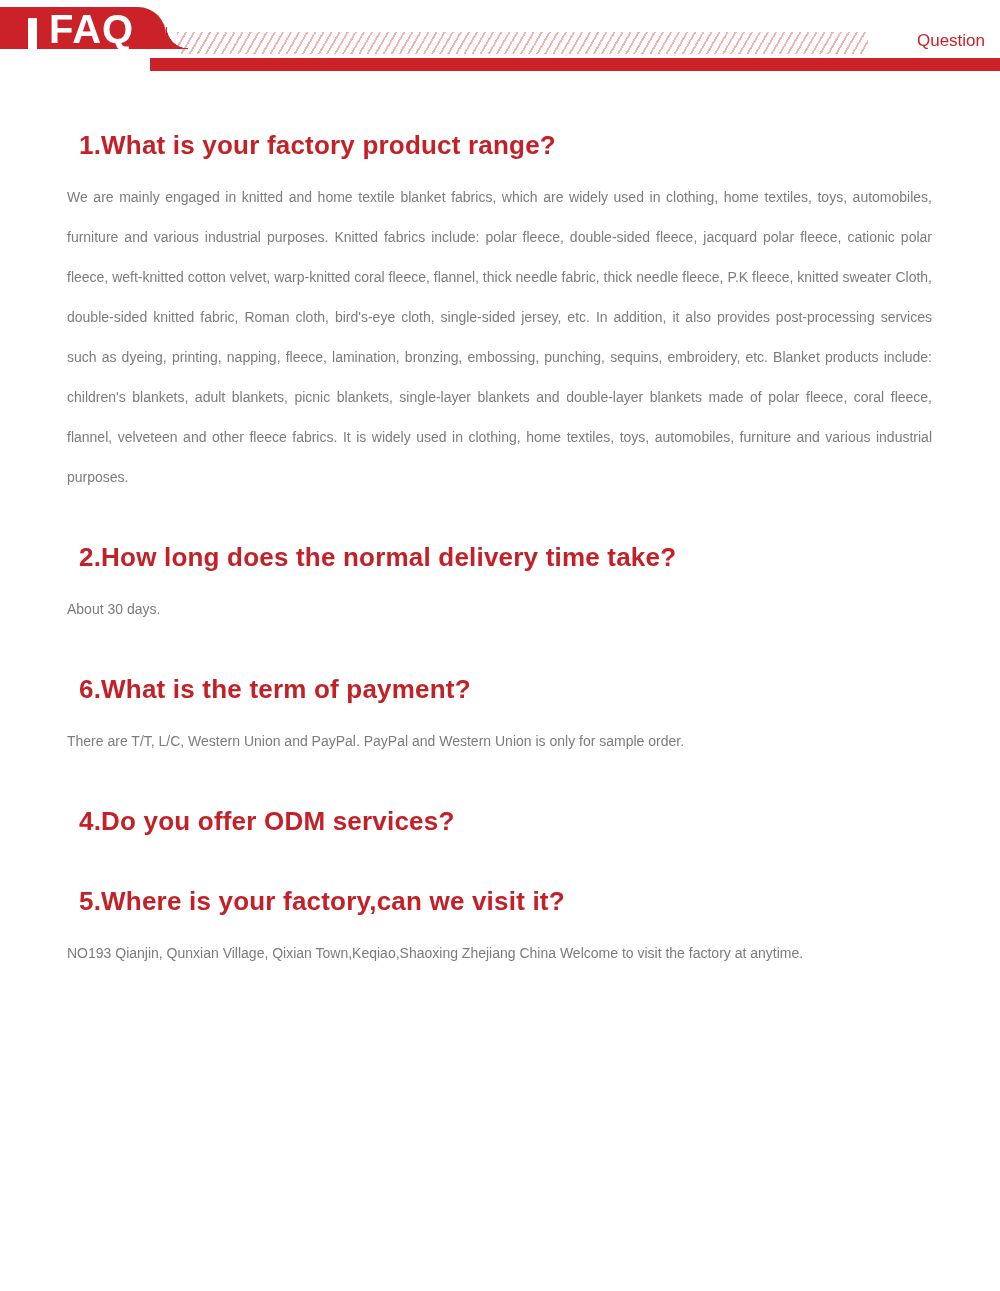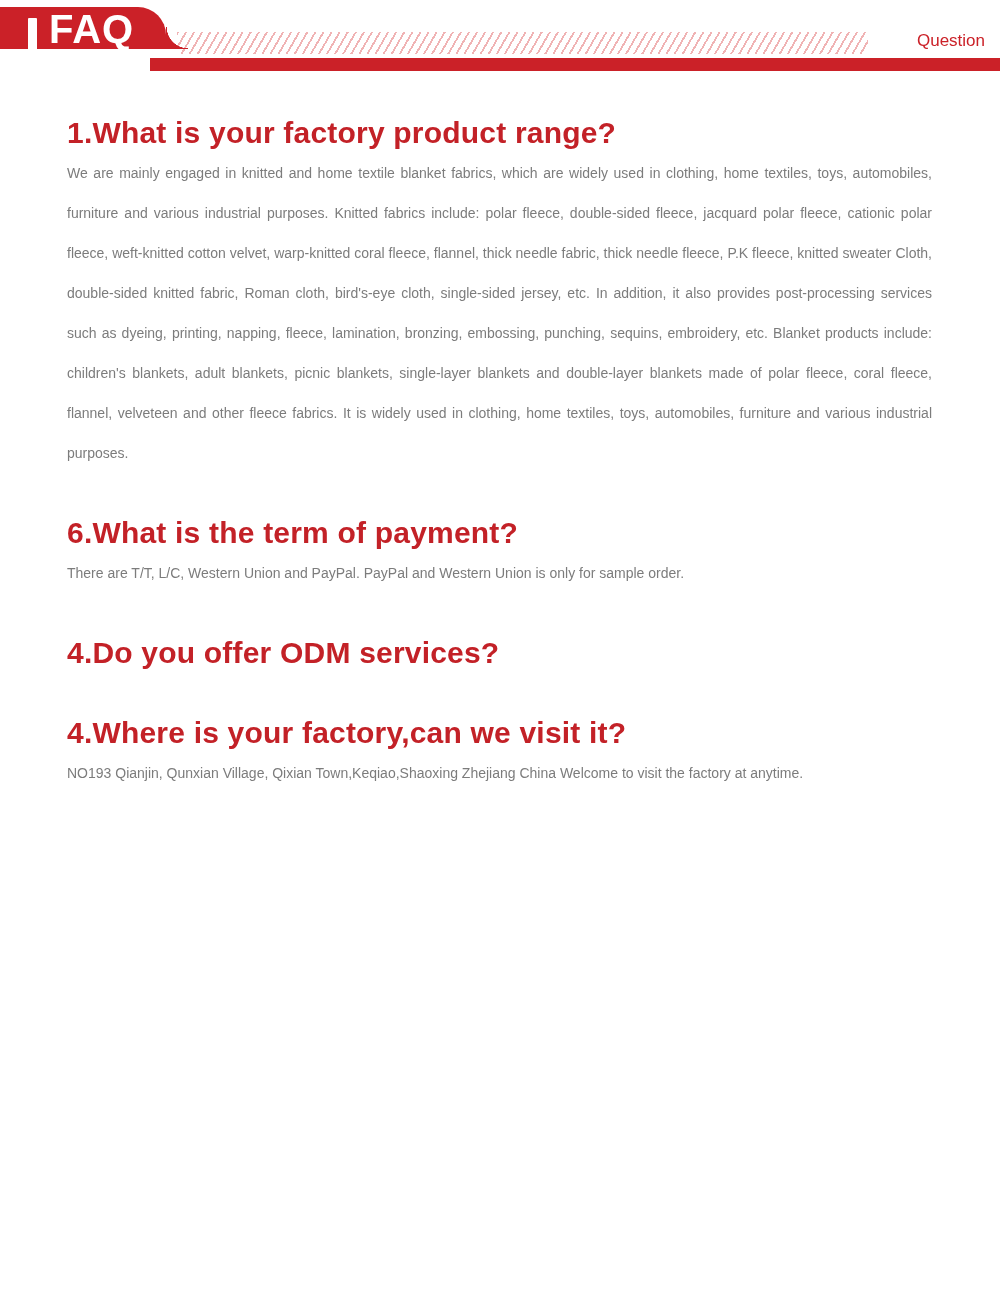--- a/index.html
+++ b/index.html
@@ -100,22 +100,22 @@
   .faq-body {
     position: absolute;
     top: 74px;
     left: 0;
     width: 1000px;
     padding: 39px 68px 0 67px;
   }
   .faq-item { margin: 0 0 40px 0; }
   .faq-item:last-child { margin-bottom: 0; }
   .faq-q {
-    margin: 0;
-    font-size: 30px;
+    margin: 12px;
+    font-size: 26px;
     line-height: 40px;
     font-weight: bold;
     color: var(--heading-red);
     letter-spacing: 0.2px;
   }
   .faq-a {
     margin: 0;
     font-size: 14px;
     line-height: 40px;
     color: var(--body-gray);
@@ -137,29 +137,33 @@
     </div>
   </header>
 
   <main class="faq-body">
 
     <section class="faq-item">
       <h2 class="faq-q">1.What is your factory product range?</h2>
       <p class="faq-a">We are mainly engaged in knitted and home textile blanket fabrics, which are widely used in clothing, home textiles, toys, automobiles, furniture and various industrial purposes. Knitted fabrics include: polar fleece, double-sided fleece, jacquard polar fleece, cationic polar fleece, weft-knitted cotton velvet, warp-knitted coral fleece, flannel, thick needle fabric, thick needle fleece, P.K fleece, knitted sweater Cloth, double-sided knitted fabric, Roman cloth, bird's-eye cloth, single-sided jersey, etc. In addition, it also provides post-processing services such as dyeing, printing, napping, fleece, lamination, bronzing, embossing, punching, sequins, embroidery, etc. Blanket products include: children's blankets, adult blankets, picnic blankets, single-layer blankets and double-layer blankets made of polar fleece, coral fleece, flannel, velveteen and other fleece fabrics. It is widely used in clothing, home textiles, toys, automobiles, furniture and various industrial purposes.</p>
     </section>
 
+    <section class="faq-item">
+      <h2 class="faq-q">2.How long does the normal delivery time take?</h2>
+      <p class="faq-a">About 30 days.</p>
+    </section>
 
     <section class="faq-item">
       <h2 class="faq-q">6.What is the term of payment?</h2>
       <p class="faq-a">There are T/T, L/C, Western Union and PayPal. PayPal and Western Union is only for sample order.</p>
     </section>
 
     <section class="faq-item">
       <h2 class="faq-q">4.Do you offer ODM services?</h2>
     </section>
 
     <section class="faq-item">
-      <h2 class="faq-q">4.Where is your factory,can we visit it?</h2>
+      <h2 class="faq-q">5.Where is your factory,can we visit it?</h2>
       <p class="faq-a">NO193 Qianjin, Qunxian Village, Qixian Town,Keqiao,Shaoxing Zhejiang China Welcome to visit the factory at anytime.</p>
     </section>
 
   </main>
 </div>
 
 </body></html>

